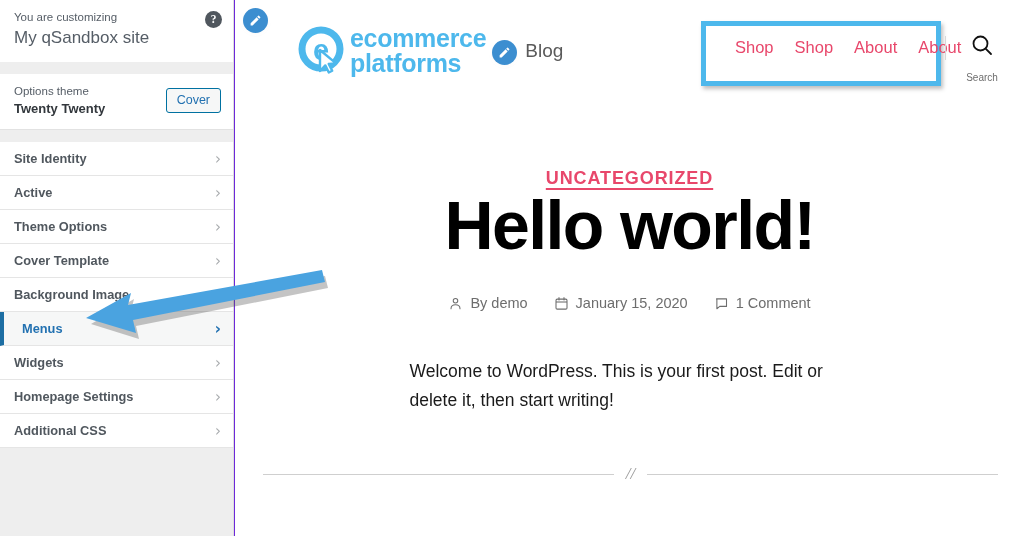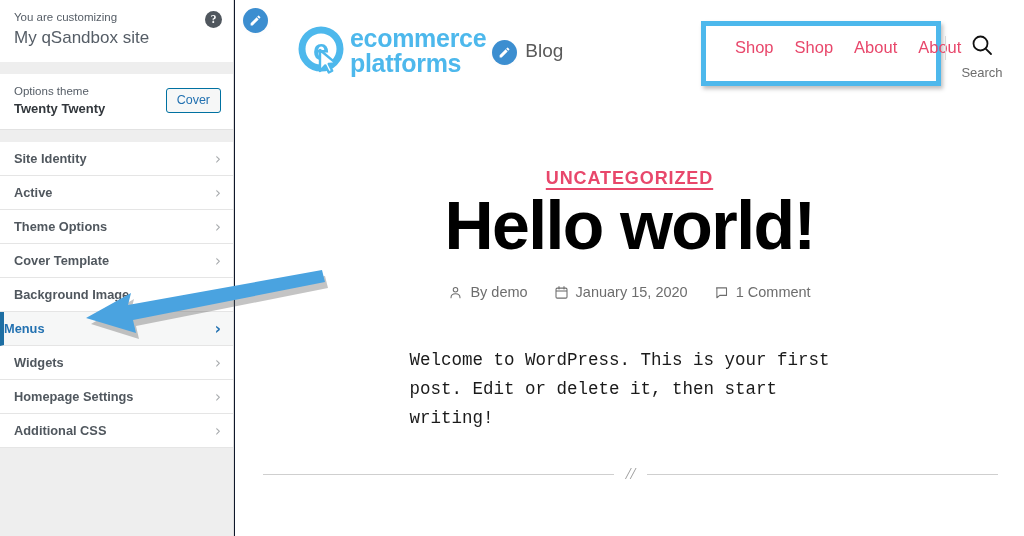--- a/index.html
+++ b/index.html
@@ -2,21 +2,21 @@
 <html><head>
 <meta charset="utf-8">
 <style>
   * { box-sizing: border-box; margin: 0; padding: 0; }
   html, body {
     width: 1024px; height: 536px;
     overflow: hidden;
     background: #fff;
     font-family: "Liberation Sans", sans-serif;
   }
-  .screen { position: relative; width: 876px; height: 536px; background:#0f172a; }
+  .screen { position: relative; width: 876px; height: 536px; background:#6d28d9; }
 
   
   .sidebar {
     position: absolute; left: 0; top: 0;
     width: 234px; height: 536px;
     background: #eeeeee;
     border-right: 1px solid #ddd;
     overflow: hidden;
   }
   .sb-head {
@@ -61,21 +61,21 @@
     border-bottom: 1px solid #e5e5e5;
     background:#fff; cursor: pointer; white-space: nowrap;
   }
   .sb-item .chev {
     position:absolute; right: 12px; top: 0;
     color:#a7aaad; font-size: 15px; font-weight: 400;
     font-family:"DejaVu Sans", sans-serif;
   }
   .sb-item.active {
     background:#f6f7f7; color:#2271b1;
-    border-left: 4px solid #1d6ea3; padding-left: 0;
+    border-left: 4px solid #1d6ea3; padding-left: 18px;
   }
   .sb-item.active .chev { color:#2271b1; font-weight:700; }
 
   
   .preview {
     position:absolute; left: 235px; top: 0;
     width: 789px; height: 536px; background:#fff; overflow:hidden;
   }
   .pencil {
     width: 25px; height: 25px; border-radius: 50%;
@@ -115,43 +115,43 @@
   }
   .nav-sep {
     position:absolute; left: 710px; top: 36px;
     width: 1px; height: 24px; background:#d8d8d8;
   }
   .search-btn {
     position:absolute; left: 724px; top: 33px;
     text-align:center; width: 46px; cursor:pointer;
   }
   .search-btn svg { width: 24px; height: 24px; display:block; margin: 0 auto; }
-  .search-label { font-size: 13px; color:#6d6d6d; margin-top: 8px; }
+  .search-label { font-size: 10px; color:#6d6d6d; margin-top: 15px; }
 
   
   .post { padding: 0 60px; text-align:center; }
   .cat {
     margin-top: 58px; font-size: 18px; font-weight: 700;
     letter-spacing: .9px; color:#e8476b; text-decoration: underline;
     text-underline-offset: 4px; text-decoration-thickness: 2px;
     display:inline-block;
   }
   .post-title {
     margin-top: 6px; font-size: 68px; line-height: 60px;
     font-weight: 700; color:#000; letter-spacing: -1.6px;
   }
   .meta {
-    margin-top: 29px; display:flex; justify-content:center;
+    margin-top: 40px; display:flex; justify-content:center;
     align-items:flex-start; gap: 26px; color:#6d6d6d; font-size: 14.5px;
   }
   .meta span { display:inline-flex; align-items:center; gap: 7px; }
   .meta svg { width: 15px; height: 15px; flex:none; }
   .post-body {
     margin: 46px auto 0; width: 440px; text-align:left;
-    font-family:Liberation Mono, monospace;
+    font-family:Liberation Sans, sans-serif;
     font-size: 17.5px; line-height: 29px; color:#1a1a1a;
   }
   .sep {
     position:absolute; left: 28px; bottom: 52px;
     width: 735px; display:flex; align-items:center;
     color:#9a9a9a; font-family:"Liberation Serif", serif;
   }
   .sep .line { flex:1; height:1px; background:#cfcfcf; }
   .sep .slashes { padding: 0 12px; font-size: 17px; font-style: italic; }
 

